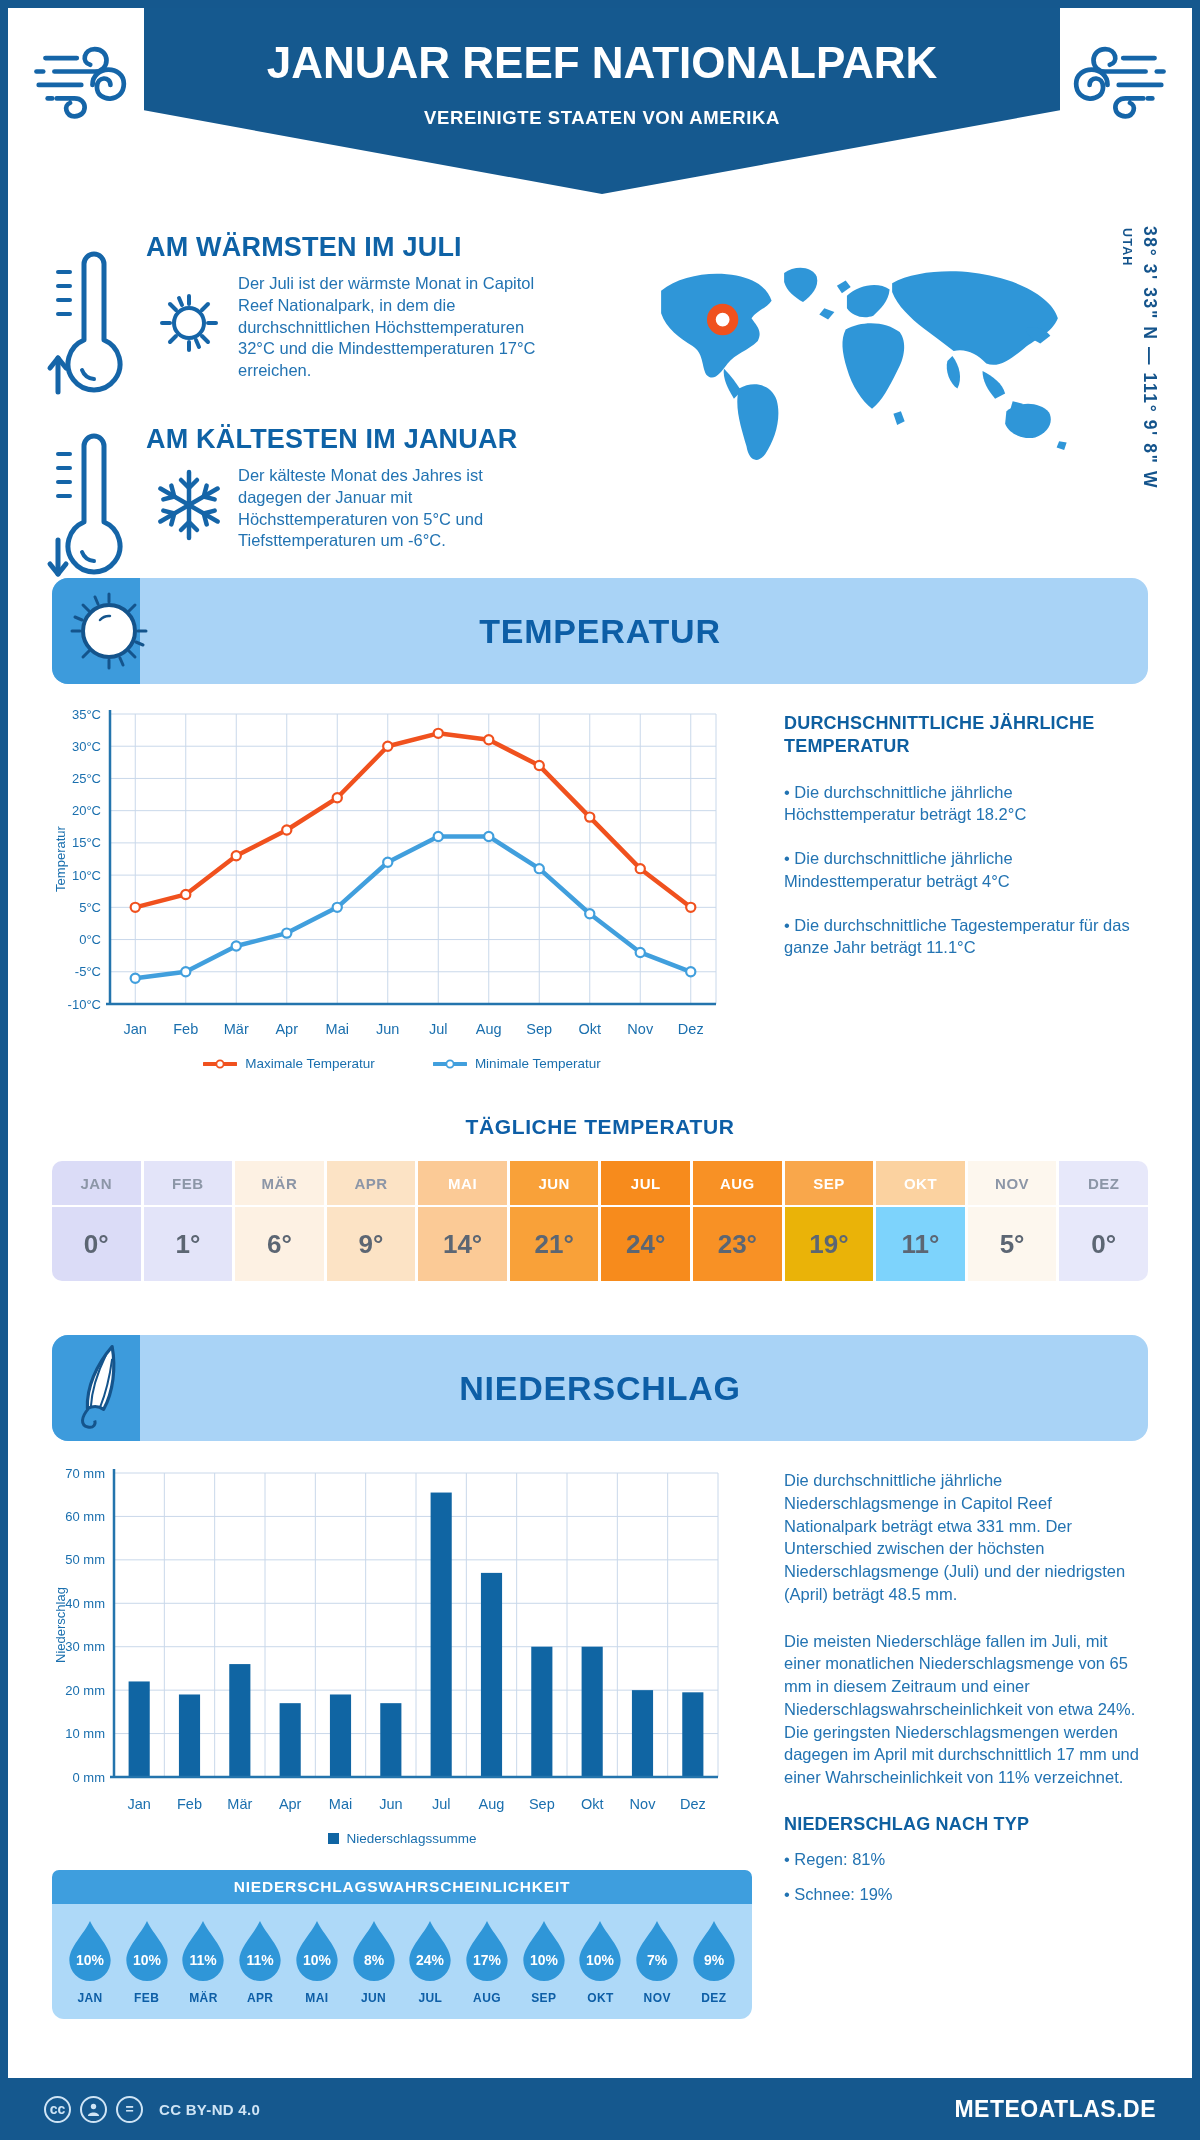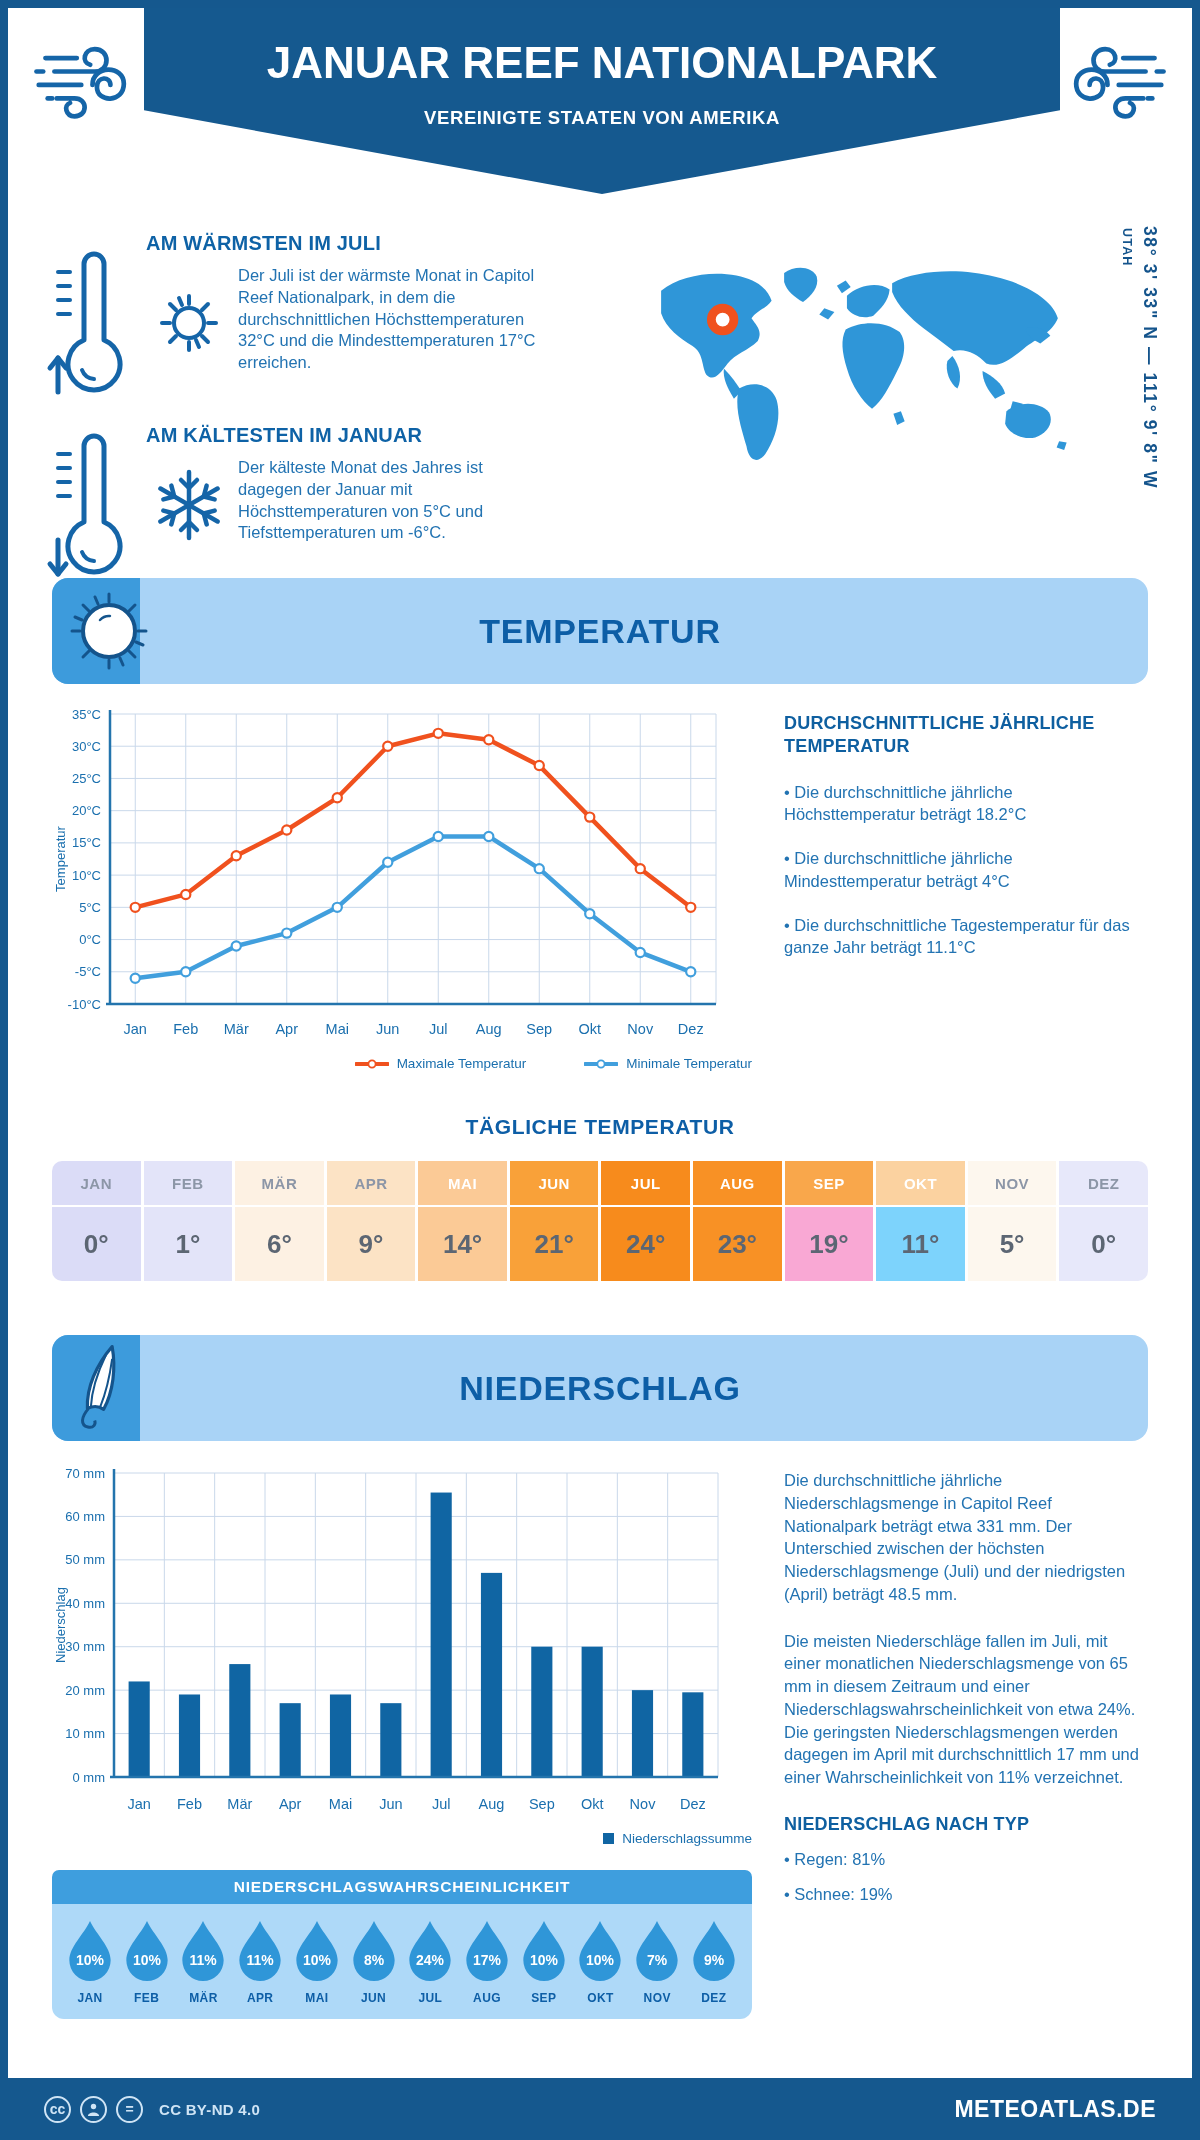--- a/index.html
+++ b/index.html
@@ -14,21 +14,21 @@
   .subtitle{margin-top:19px;font-size:18.5px;font-weight:bold;letter-spacing:.6px;}
   .wind{position:absolute;width:112px;height:112px;top:12px;}
   .wind-left{left:24px;}
   .wind-right{right:24px;transform:scaleX(-1);}
   .wind svg path{stroke:#1565A8;stroke-width:4.2;fill:none;stroke-linecap:round;}
   
   .intro{display:flex;padding:6px 30px 0 34px;}
   .intro-left{width:572px;flex:0 0 572px;}
   .hl{position:relative;padding-left:104px;margin-top:22px;min-height:158px;}
   .hl2{margin-top:34px;min-height:130px;}
-  .hl-heading{margin:0;font-size:20px;font-weight:bold;color:#0E62A6;letter-spacing:.2px;}
+  .hl-heading{margin:0;font-size:27px;font-weight:bold;color:#0E62A6;letter-spacing:.2px;}
   .hl-text{margin:10px 0 0 92px;width:312px;font-size:16.5px;line-height:1.32;color:#2273B2;}
   .thermo{position:absolute;left:4px;top:14px;width:92px;height:152px;}
   .hl2 .thermo{top:4px;}
   .side-icon{position:absolute;left:106px;top:48px;width:82px;height:82px;}
   .hl2 .side-icon{top:40px;}
   .icon-stroke{stroke:#1565A8;fill:none;stroke-linecap:round;stroke-linejoin:round;}
   
   .map-block{position:relative;flex:1;height:330px;}
   .worldmap{position:absolute;left:22px;top:30px;width:452px;height:252px;}
   .geo{position:absolute;right:2px;top:16px;display:flex;}
@@ -37,21 +37,21 @@
   
   .banner{position:relative;margin:24px 44px 0;height:106px;background:#A9D3F6;border-radius:16px;
           display:flex;align-items:center;justify-content:center;overflow:hidden;}
   .banner-accent{position:absolute;left:0;top:0;bottom:0;width:88px;background:#3D9BDC;}
   .banner-icon{position:absolute;left:12px;top:8px;width:90px;height:90px;}
   .banner-title{position:relative;font-size:34px;font-weight:bold;color:#0D5EA6;letter-spacing:.8px;}
   .banner2{margin-top:54px;}
   
   .sect{display:flex;padding:16px 44px 0;gap:32px;}
   .chart-col{flex:0 0 700px;width:700px;}
-  .legend{display:flex;justify-content:flex-end;gap:58px;margin-top:2px;}
+  .legend{display:flex;justify-content:center;gap:58px;margin-top:2px;}
   .legend-item{display:flex;align-items:center;gap:8px;font-size:13.5px;color:#1A6FAE;}
   .text-col{flex:1;padding-top:12px;}
   .text-heading{margin:0;font-size:18px;font-weight:bold;color:#0E5FA0;line-height:1.3;letter-spacing:.2px;}
   .bullet{margin:22px 0 0;font-size:16.5px;line-height:1.35;color:#2273B2;}
   .para{margin:0 0 24px;font-size:16.5px;line-height:1.38;color:#2273B2;}
   .type-heading{margin-top:6px;}
   .bullet.small{margin:12px 0 0;}
   
   .daily-heading{margin-top:44px;text-align:center;font-size:21px;font-weight:bold;color:#0D5EA6;letter-spacing:.6px;}
   .ttable{display:flex;gap:3px;margin:22px 44px 0;}
@@ -377,21 +377,21 @@
       <div class="tcell">
         <div class="tmon" style="background:#F78B1C;color:#FFFFFF">JUL</div>
     <div class="tval" style="background:#F78B1C">24°</div>
       </div>
       <div class="tcell">
         <div class="tmon" style="background:#F89125;color:#FFFFFF">AUG</div>
     <div class="tval" style="background:#F89125">23°</div>
       </div>
       <div class="tcell">
         <div class="tmon" style="background:#F9A74B;color:#FFFFFF">SEP</div>
-    <div class="tval" style="background:#f9a8d4">19°</div>
+    <div class="tval" style="background:#eab308">19°</div>
       </div>
       <div class="tcell">
         <div class="tmon" style="background:#FBD2A0;color:#FFFFFF">OKT</div>
     <div class="tval" style="background:#7dd3fc">11°</div>
       </div>
       <div class="tcell">
         <div class="tmon" style="background:#FDF7EE;color:#8C96A7">NOV</div>
     <div class="tval" style="background:#FDF7EE">5°</div>
       </div>
       <div class="tcell">

